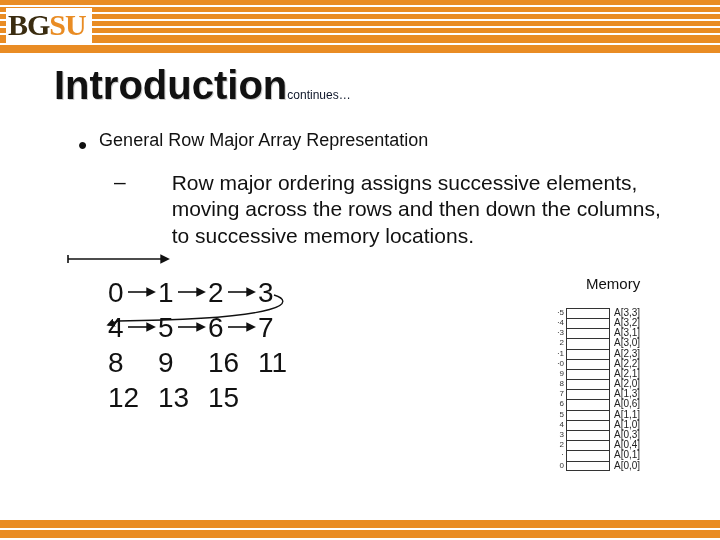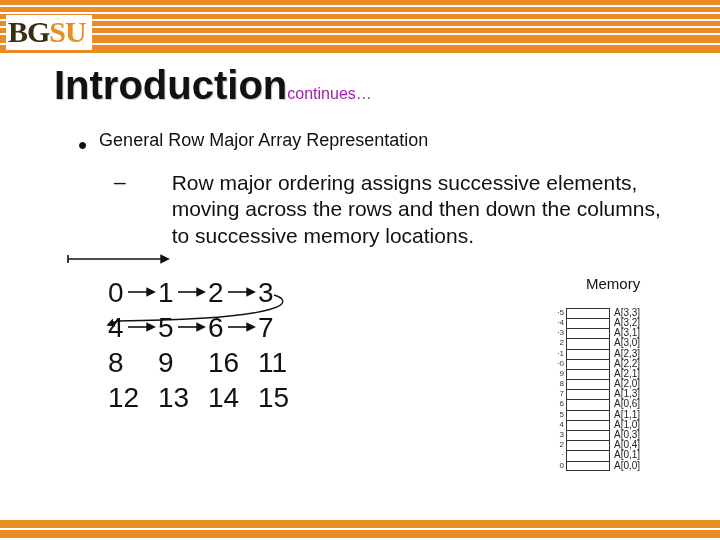--- a/index.html
+++ b/index.html
@@ -19,21 +19,21 @@
     width: 100%;
   }
   .stripe {
     height: 5px;
     background: #e98c24;
     margin-bottom: 2px;
   }
   .stripe.thick { height: 8px; }
   .logo-wrap {
     position: absolute;
-    top: 15px;
+    top: 8px;
     left: 6px;
     padding: 0 4px 0 0;
   }
   .logo {
     font-family: Georgia, 'Times New Roman', serif;
     font-weight: bold;
     font-size: 30px;
     letter-spacing: -1px;
     background: #fff;
     padding: 0 6px 2px 2px;
@@ -45,22 +45,22 @@
     align-items: baseline;
     padding: 8px 0 0 54px;
   }
   .title {
     font-size: 40px;
     font-weight: bold;
     color: #111;
     text-shadow: 1px 1px 0 #ccc;
   }
   .continues {
-    font-size: 16px;
-    color: #a21caf;
+    font-size: 12px;
+    color: #0f172a;
   }
   .content {
     padding: 22px 46px 0 78px;
   }
   .bullet-row {
     display: flex;
     gap: 12px;
     align-items: flex-start;
   }
   .bullet-dot {
@@ -225,21 +225,20 @@
       </div>
       <div class="matrix-row">
         <span class="cell">8</span>
         <span class="cell">9</span>
         <span class="cell">16</span>
         <span class="cell">11</span>
       </div>
       <div class="matrix-row">
         <span class="cell">12</span>
         <span class="cell">13</span>
-        <span class="cell">14</span>
         <span class="cell">15</span>
       </div>
     </div>
 
     <div class="mem-block">
       <div class="mem-title">Memory</div>
       <div id="mem-rows">
           <div class="mem-row">
             <div class="mem-idx">·5</div>
             <div class="mem-cell"></div>

